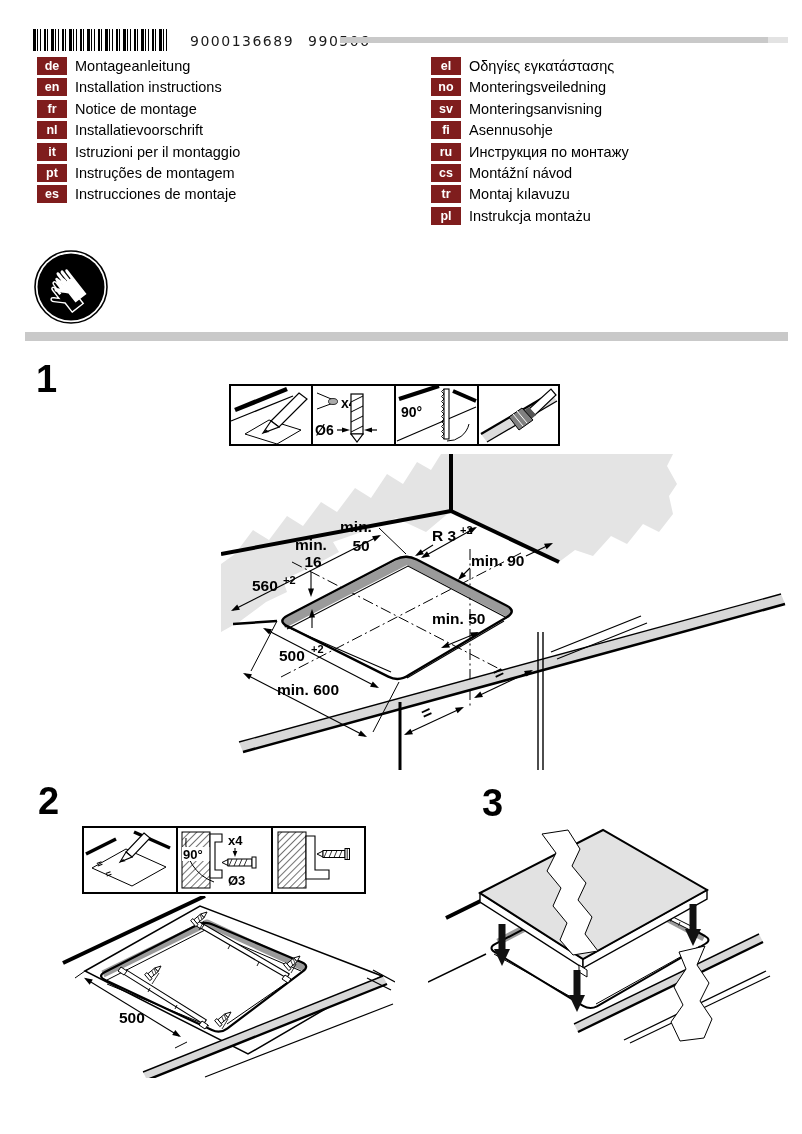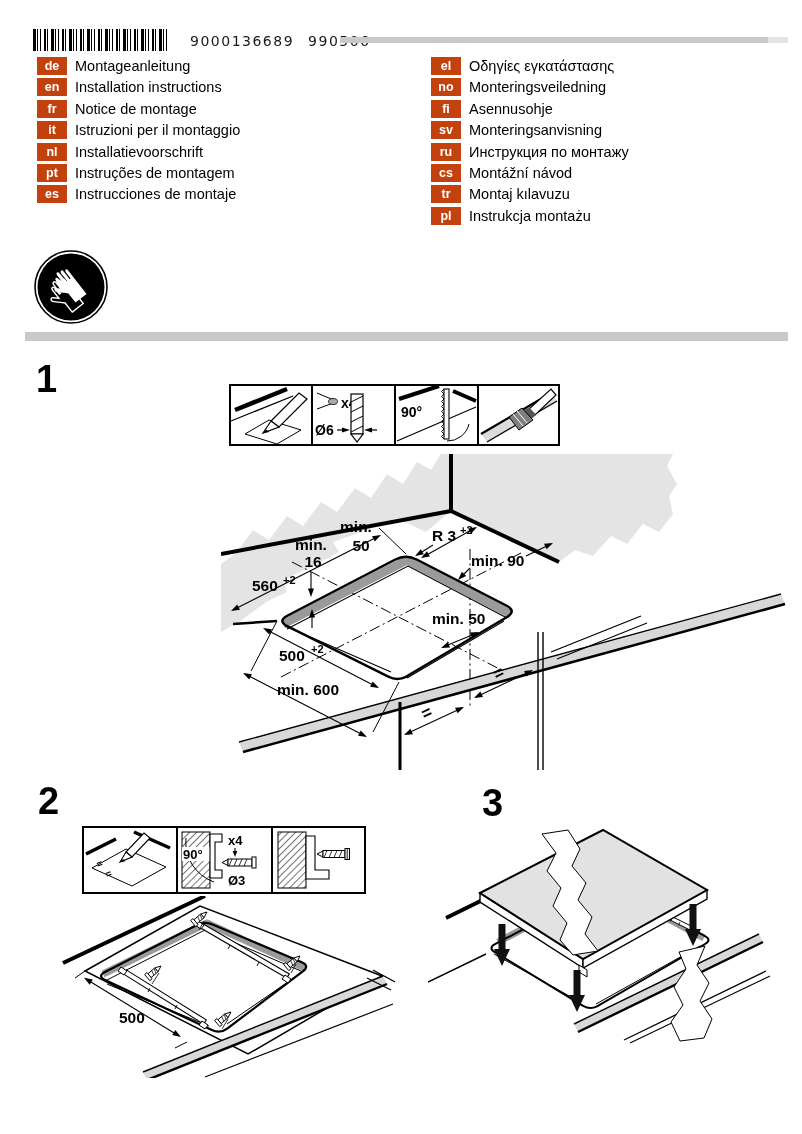--- a/index.html
+++ b/index.html
@@ -22,21 +22,21 @@
   }
   .barcode-num span{margin-right:14px;}
   .bar-top{left:340px;top:37px;width:428px;height:6px;background:#c9c9c9;}
   .bar-top-tail{left:768px;top:37px;width:20px;height:6px;background:#e3e3e3;}
   
   .lang-col{display:flex;flex-direction:column;}
   .lang-col.left{left:37px;top:57px;}
   .lang-col.right{left:431px;top:57px;}
   .lang-row{display:flex;align-items:center;height:18px;margin-bottom:3.4px;}
   .lang-badge{
-    width:30px;height:18px;background:#c2410c;color:#fff;
+    width:30px;height:18px;background:#7f1d1d;color:#fff;
     font-size:12.5px;font-weight:bold;text-align:center;line-height:18px;
     margin-right:8px;flex:0 0 auto;
   }
   .lang-label{font-size:14.5px;font-weight:normal;color:#000;white-space:nowrap;}
   
   .bar-divider{left:25px;top:332px;width:763px;height:9px;background:#c9c9c9;}
   
   .step-num{font-size:38px;font-weight:bold;color:#000;line-height:1;}
   .n1{left:36px;top:360px;}
   .n2{left:38px;top:782px;}
@@ -70,53 +70,53 @@
       </div>
     <div class="lang-row">
         <span class="lang-badge">en</span>
         <span class="lang-label">Installation instructions</span>
       </div>
     <div class="lang-row">
         <span class="lang-badge">fr</span>
         <span class="lang-label">Notice de montage</span>
       </div>
     <div class="lang-row">
+        <span class="lang-badge">nl</span>
+        <span class="lang-label">Installatievoorschrift</span>
+      </div>
+    <div class="lang-row">
         <span class="lang-badge">it</span>
         <span class="lang-label">Istruzioni per il montaggio</span>
       </div>
     <div class="lang-row">
-        <span class="lang-badge">nl</span>
-        <span class="lang-label">Installatievoorschrift</span>
-      </div>
-    <div class="lang-row">
         <span class="lang-badge">pt</span>
         <span class="lang-label">Instruções de montagem</span>
       </div>
     <div class="lang-row">
         <span class="lang-badge">es</span>
         <span class="lang-label">Instrucciones de montaje</span>
       </div>
   </div>
 
   <div class="abs lang-col right">
     <div class="lang-row">
         <span class="lang-badge">el</span>
         <span class="lang-label">Οδηγίες εγκατάστασης</span>
       </div>
     <div class="lang-row">
         <span class="lang-badge">no</span>
         <span class="lang-label">Monteringsveiledning</span>
       </div>
     <div class="lang-row">
+        <span class="lang-badge">sv</span>
+        <span class="lang-label">Monteringsanvisning</span>
+      </div>
+    <div class="lang-row">
         <span class="lang-badge">fi</span>
         <span class="lang-label">Asennusohje</span>
-      </div>
-    <div class="lang-row">
-        <span class="lang-badge">sv</span>
-        <span class="lang-label">Monteringsanvisning</span>
       </div>
     <div class="lang-row">
         <span class="lang-badge">ru</span>
         <span class="lang-label">Инструкция по монтажу</span>
       </div>
     <div class="lang-row">
         <span class="lang-badge">cs</span>
         <span class="lang-label">Montážní návod</span>
       </div>
     <div class="lang-row">

